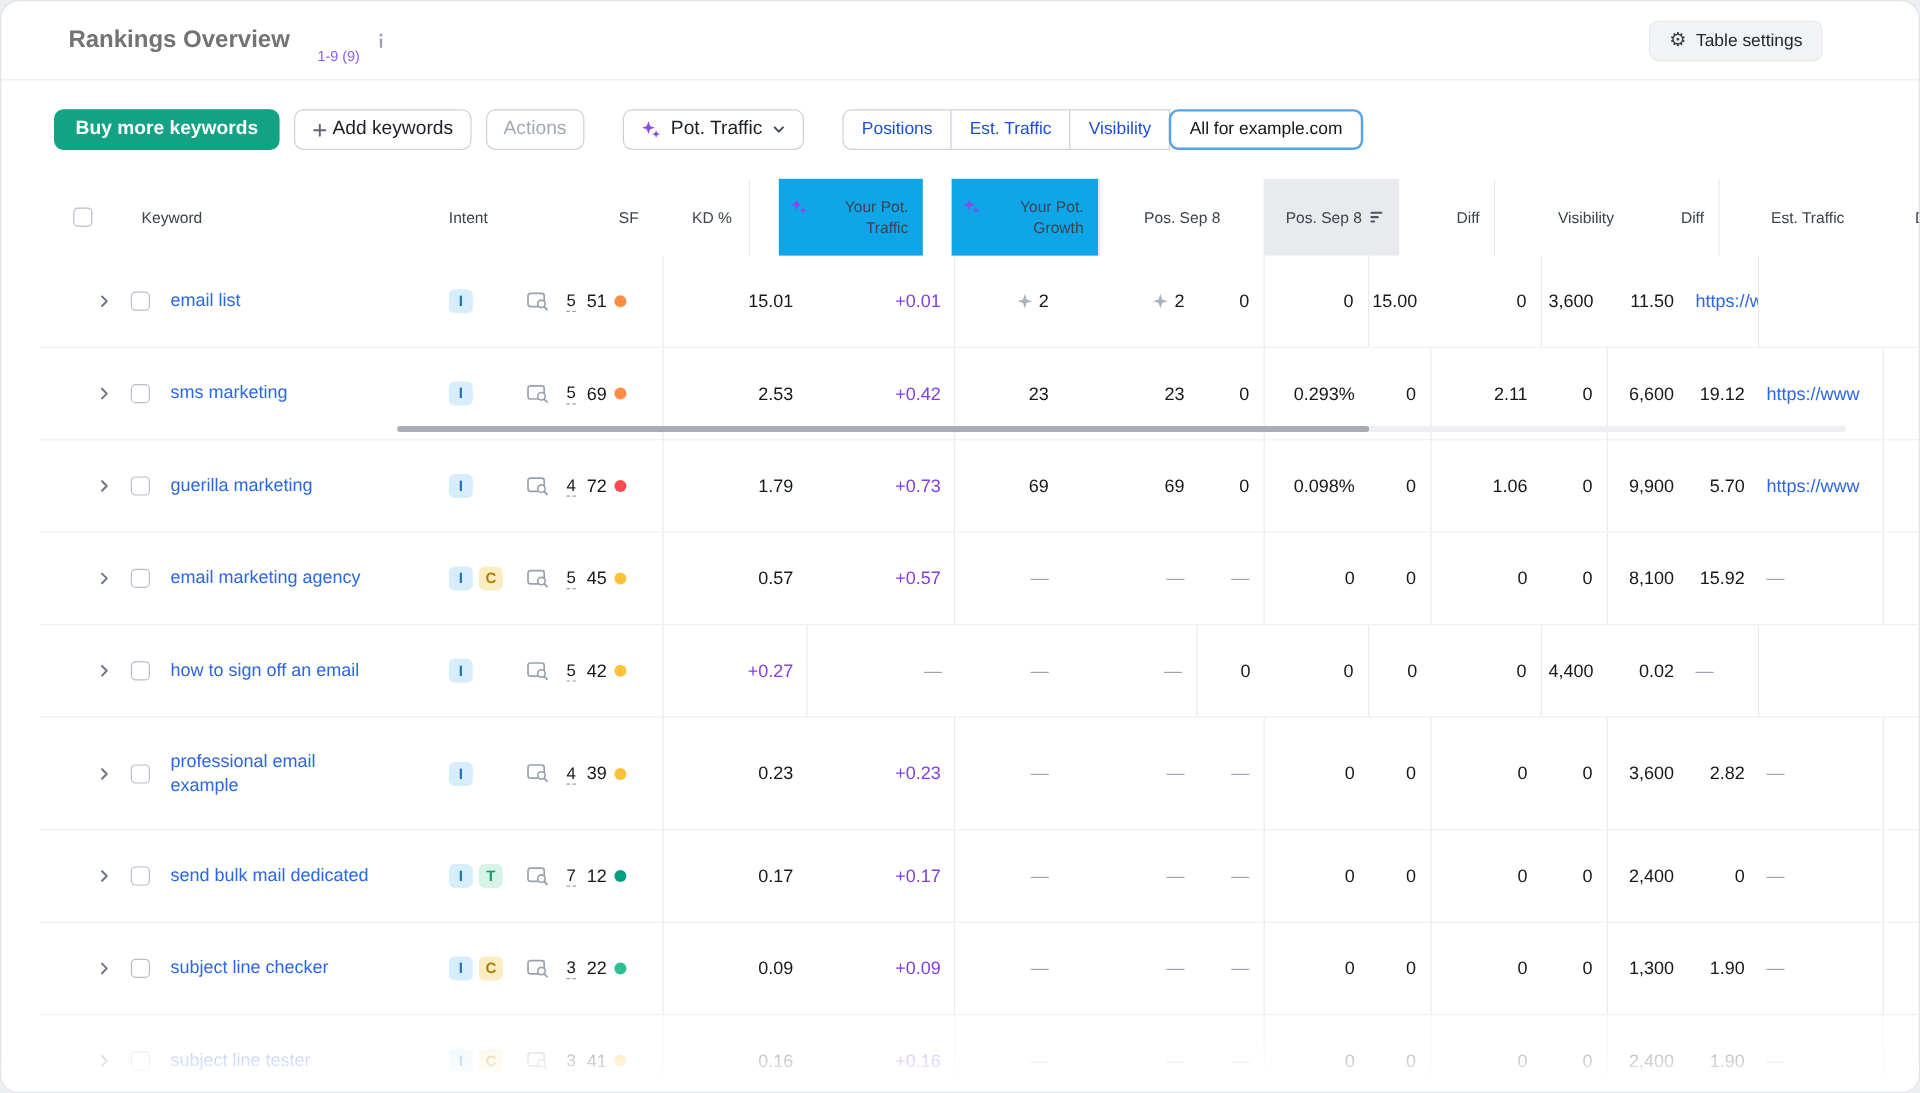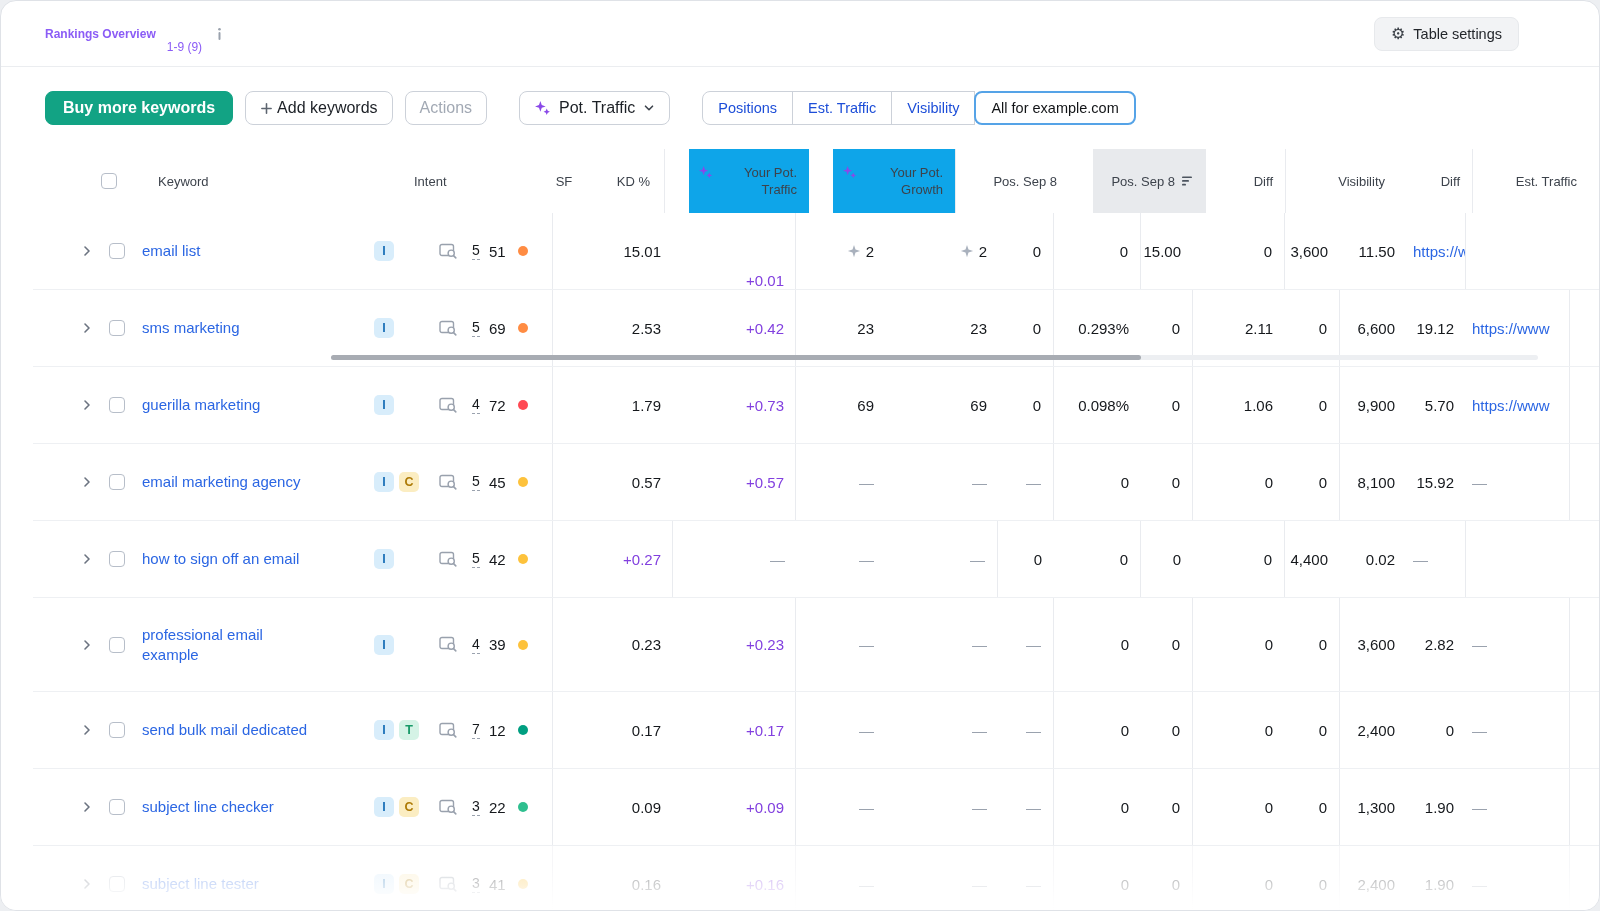--- a/index.html
+++ b/index.html
@@ -19,21 +19,21 @@
   }
 
   
   .card-header {
     height: 66px;
     display: flex; align-items: center; justify-content: space-between;
     padding: 0 80px 0 44px;
     border-bottom: 1px solid #ebedf0;
   }
   .title-wrap { display: flex; align-items: center; gap: 11px; }
-  .page-title { font-size: 12px; font-weight: 700; color: #8b5cf6; margin: 0; }
+  .page-title { font-size: 20px; font-weight: 700; color: #737373; margin: 12px; }
   .range { font-size: 12px; color: #8b5cf6; margin-top: 26px; }
   .settings-btn {
     display: flex; align-items: center; gap: 8px;
     height: 34px; padding: 0 16px;
     background: #f2f3f5; border: 1px solid #e7e9ec; border-radius: 8px;
     font-size: 14.5px; color: #23262b; cursor: pointer; font-family: inherit;
   }
   .gear { font-size: 16px; line-height: 1; color: #3c4148; }
 
   
@@ -54,29 +54,29 @@
   }
   .seg-item:first-child { border-radius: 8px 0 0 8px; margin-left: 0; }
   .seg-item:last-child { border-radius: 0 8px 8px 0; }
   .seg-item.active { border: 2px solid #55a3e7; border-radius: 8px; color: #121417; position: relative; z-index: 2; }
 
   
   .table {
     --cols: 28px 32px 230px 70px 30px 26px 64px 120px 123px 89px 113px 56px 87px 52px 92px 55px 67px 59px 104px;
     position: relative;
   }
-  .thead { display: grid; grid-template-columns: var(--cols); padding-left: 40px; height: 64px; gap: 24px; }
+  .thead { display: grid; grid-template-columns: var(--cols); height: 64px; gap: 24px; }
   .cell { display: flex; align-items: center; height: 100%; min-width: 0; }
   .hc { font-size: 13px; color: #3d434c; }
   .vline { border-right: 1px solid #e9ebef; }
 
   .c-chev, .c-cb, .c-serp, .c-sf { justify-content: center; }
   .c-kw { padding-left: 9px; }
   .c-intent { padding-left: 11px; gap: 5px; }
-  .c-kd { justify-content: space-between; padding-right: 24px; gap: 6px; }
+  .c-kd { justify-content: flex-start; padding-right: 24px; gap: 6px; }
   .c-num { justify-content: flex-end; padding-right: 12px; }
   .c-pos { gap: 5px; padding-right: 11px; }
   .c-url { padding-left: 6px; overflow: hidden; white-space: nowrap; }
 
   .hc.pot { background: #0ea5e9; position: relative; }
   .pot-label { display: inline-block; width: 82px; text-align: right; line-height: 17px; }
   .sparkle { position: absolute; left: 9px; top: 16px; }
   .hc.sorted { background: #e8eaed; gap: 6px; }
 
   .hscroll-track { position: absolute; top: 206px; left: 330px; width: 1207px; height: 5px; background: #edeff2; border-radius: 3px; z-index: 3; }
@@ -276,21 +276,21 @@
           <div class="cell c-sf">
             <span class="sf">5</span>
           </div>
           <div class="cell c-kd vline">
             <span>51</span>
             <span class="kd-dot" style="background:#ff8c43"></span>
           </div>
           <div class="cell c-num">
             <span>15.01</span>
           </div>
-          <div class="cell c-num vline" style="padding-right:11px;align-items:flex-end;">
+          <div class="cell c-num vline" style="padding-right:11px;">
             <span class="growth">+0.01</span>
           </div>
           <div class="cell c-num c-pos">
             <svg width="14" height="14" viewBox="0 0 16 16">
               <path d="M8 1l1.7 5.3L15 8l-5.3 1.7L8 15 6.3 9.7 1 8l5.3-1.7z" fill="#a9b1bd"></path>
             </svg>
             <span>2</span>
           </div>
           <div class="cell c-num c-pos">
             <svg width="14" height="14" viewBox="0 0 16 16">

